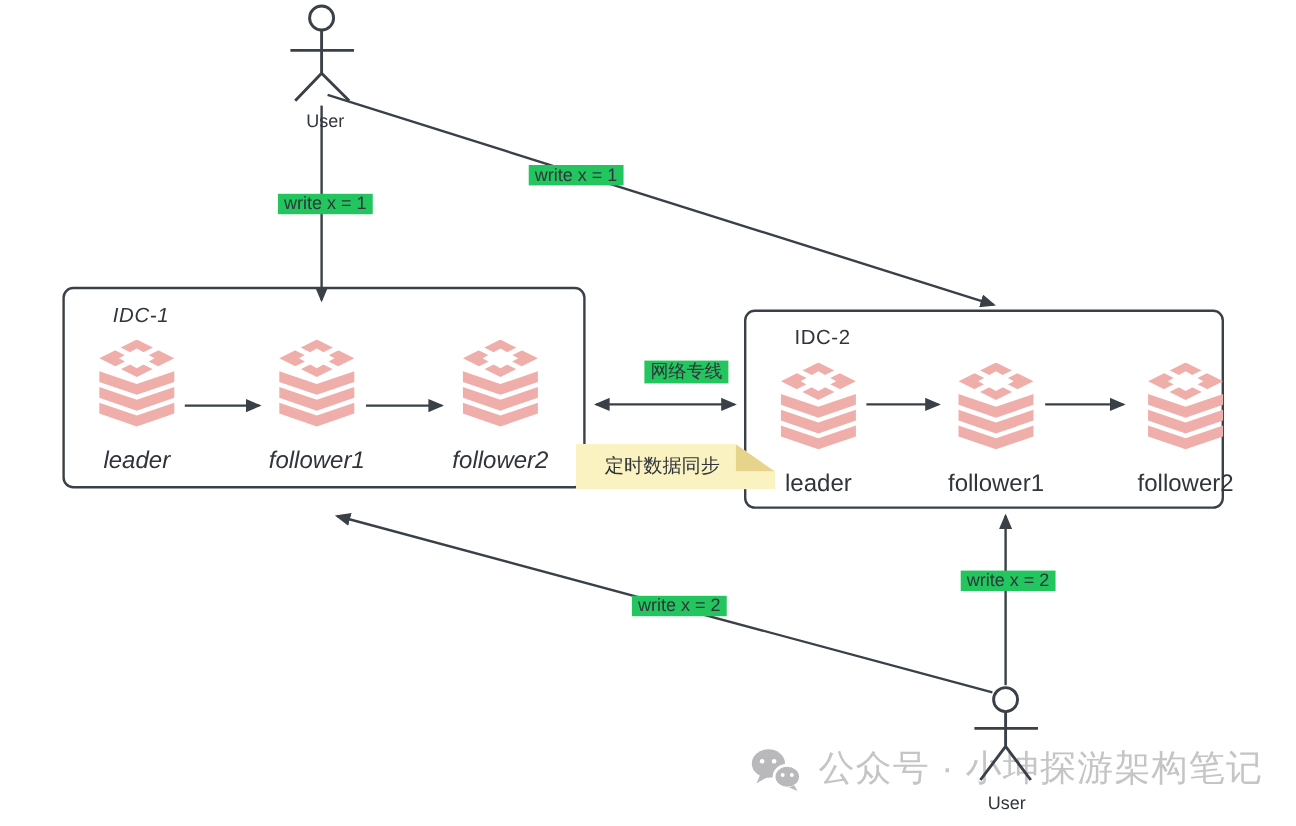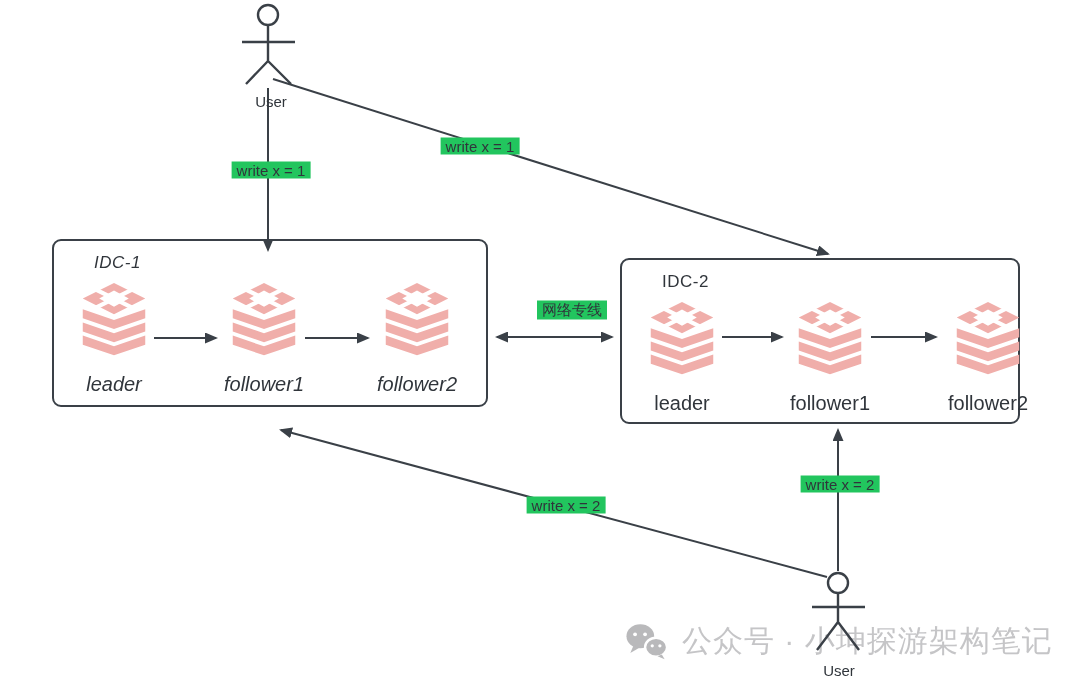--- a/index.html
+++ b/index.html
@@ -147,15 +147,19 @@
   </svg>
 
   <div class="lbl plain" style="left:271px;top:101px;">User</div>
   <div class="lbl" style="left:271px;top:170px;">write x = 1</div>
   <div class="lbl" style="left:480px;top:146px;">write x = 1</div>
   <div class="lbl" style="left:572px;top:310px;">网络专线</div>
   <div class="lbl" style="left:566px;top:505px;">write x = 2</div>
   <div class="lbl" style="left:840px;top:484px;">write x = 2</div>
   <div class="lbl plain" style="left:839px;top:670px;">User</div>
 
+  <div class="note">
+    <span>定时数据同步</span>
+    <div class="note-fold"></div>
+  </div>
 
 
 </div>
 
 </body></html>

